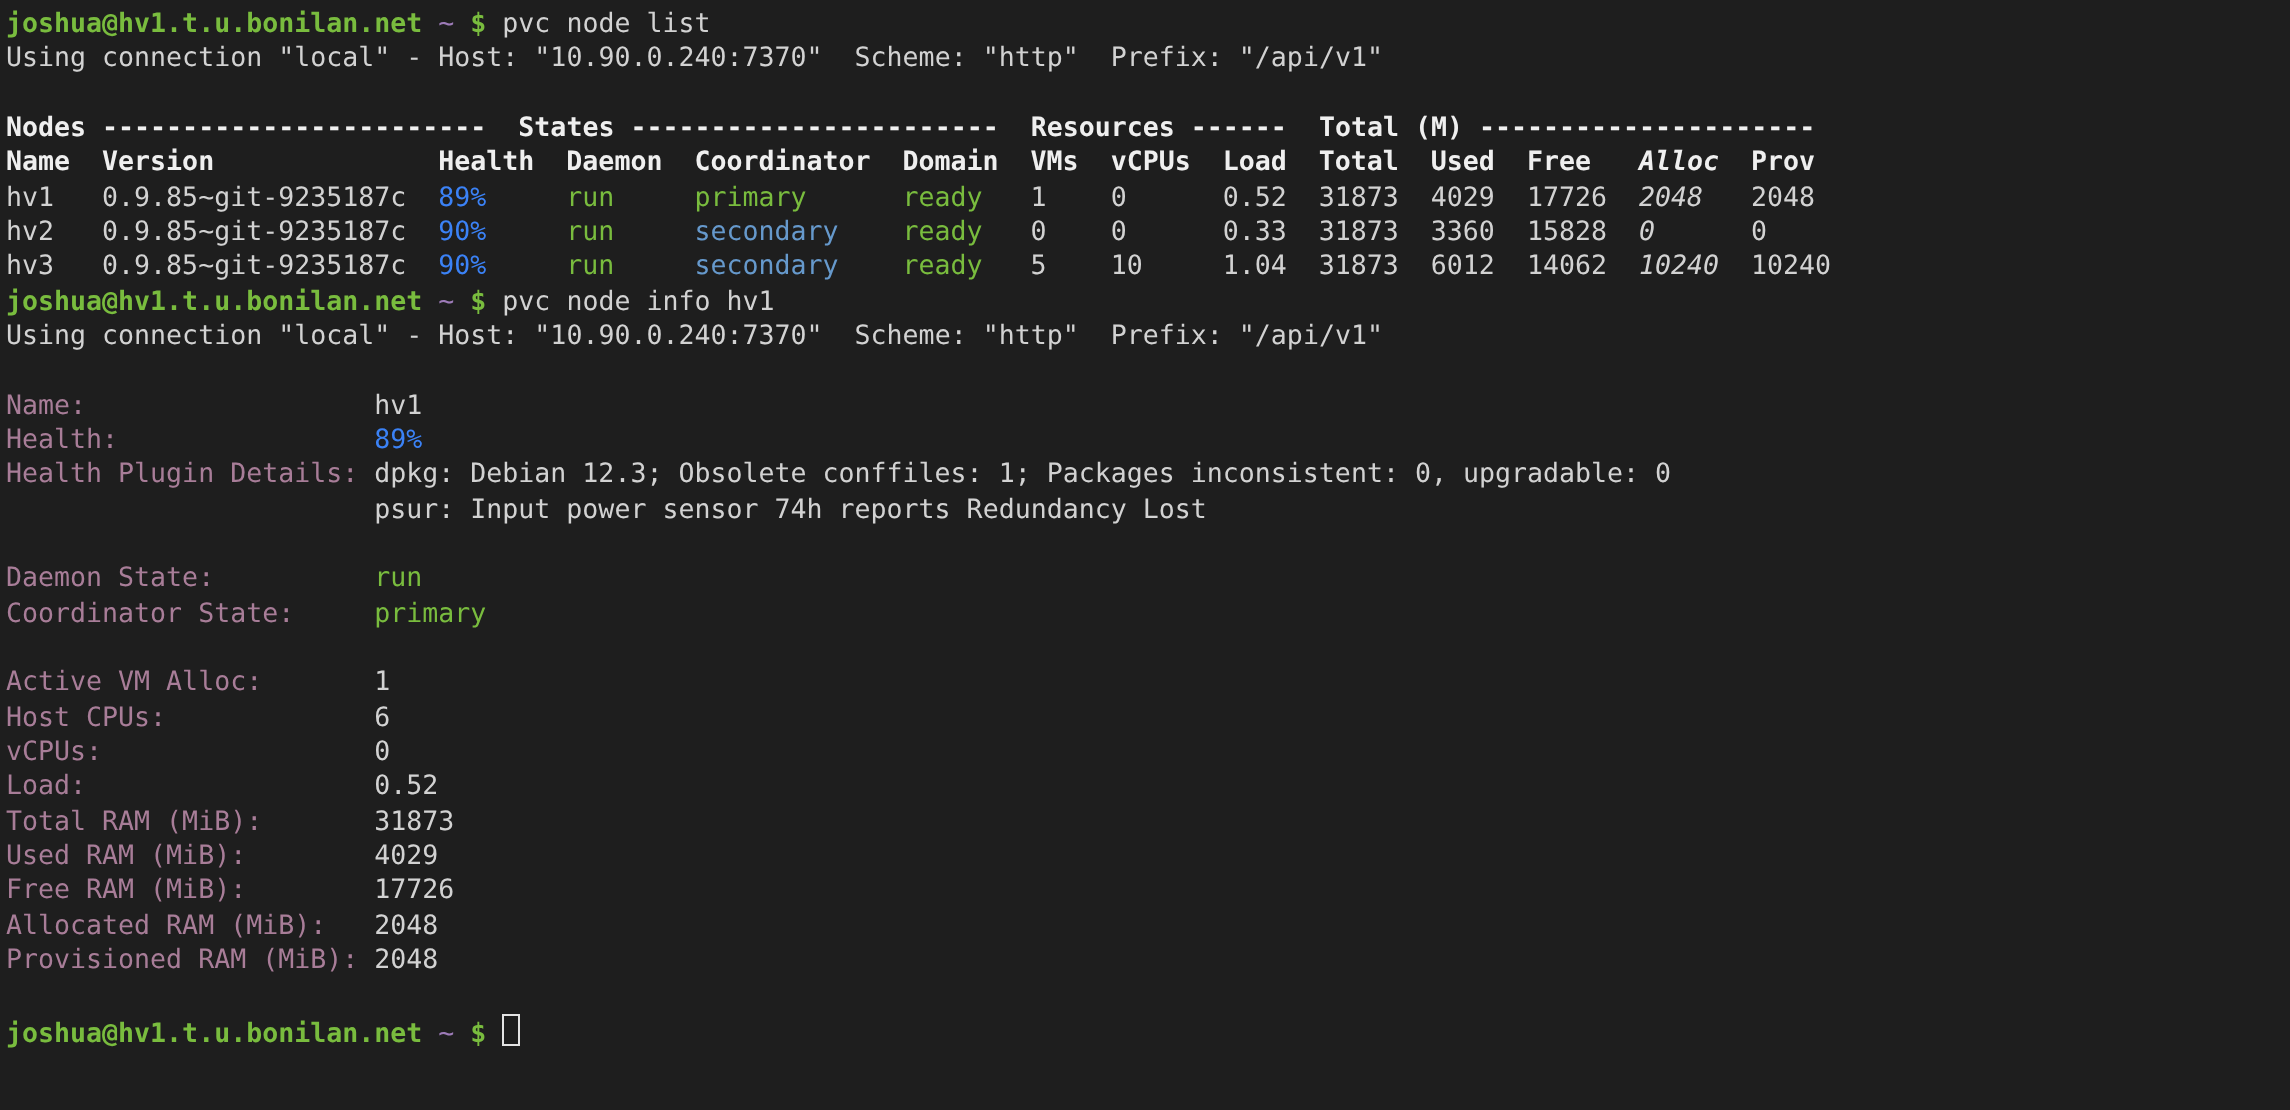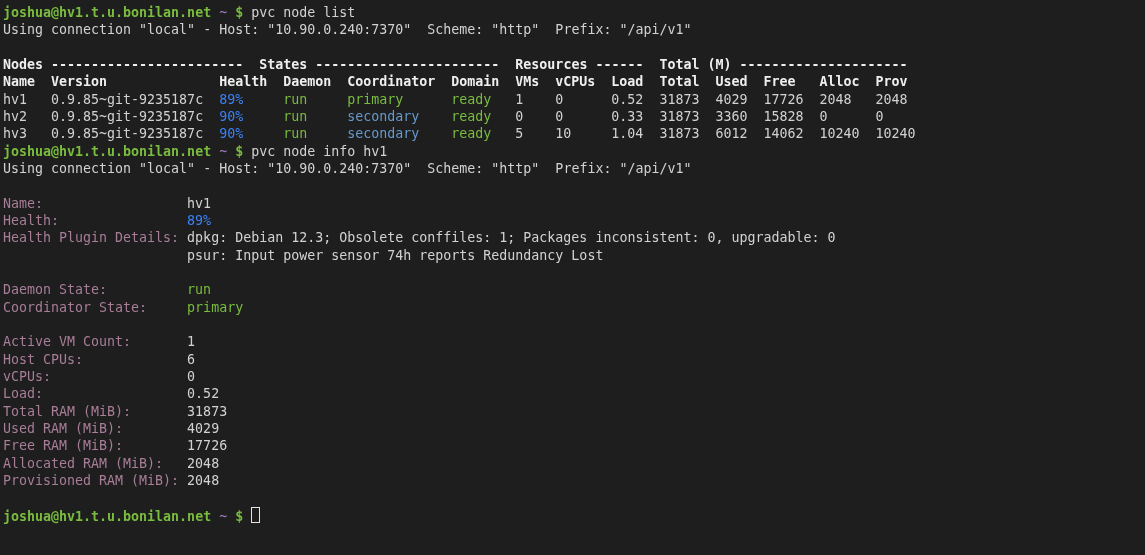--- a/index.html
+++ b/index.html
@@ -29,21 +29,21 @@
   .c-health{width:8ch;}
   .c-daemon{width:8ch;}
   .c-coord{width:13ch;}
   .c-domain{width:8ch;}
   .c-vms{width:5ch;}
   .c-vcpus{width:7ch;}
   .c-load{width:6ch;}
   .c-total{width:7ch;}
   .c-used{width:6ch;}
   .c-free{width:7ch;}
-  .c-alloc{width:7ch;}
+  .c-alloc{width:7ch;font-style:italic;}
   .c-prov{width:4ch;}
   
   .ilabel{display:inline-block;width:23ch;color:#a87d98;}
   .cursor{
     display:inline-block;width:7px;height:14px;
     border:1.5px solid #e4e4e4;background:transparent;
     vertical-align:-2px;
   }
 </style>
 </head>
@@ -84,21 +84,21 @@
 
   <div class="line"></div>
 
   <div class="line"><span class="ilabel">Daemon State:</span><span class="g">run</span></div>
 
   <div class="line"><span class="ilabel">Coordinator State:</span><span class="g">primary</span></div>
 
 
   <div class="line"></div>
 
-  <div class="line"><span class="ilabel">Active VM Count:</span><span class="fg">1</span></div>
+  <div class="line"><span class="ilabel">Active VM Alloc:</span><span class="fg">1</span></div>
 
   <div class="line"><span class="ilabel">Host CPUs:</span><span class="fg">6</span></div>
 
   <div class="line"><span class="ilabel">vCPUs:</span><span class="fg">0</span></div>
 
   <div class="line"><span class="ilabel">Load:</span><span class="fg">0.52</span></div>
 
   <div class="line"><span class="ilabel">Total RAM (MiB):</span><span class="fg">31873</span></div>
 
   <div class="line"><span class="ilabel">Used RAM (MiB):</span><span class="fg">4029</span></div>

